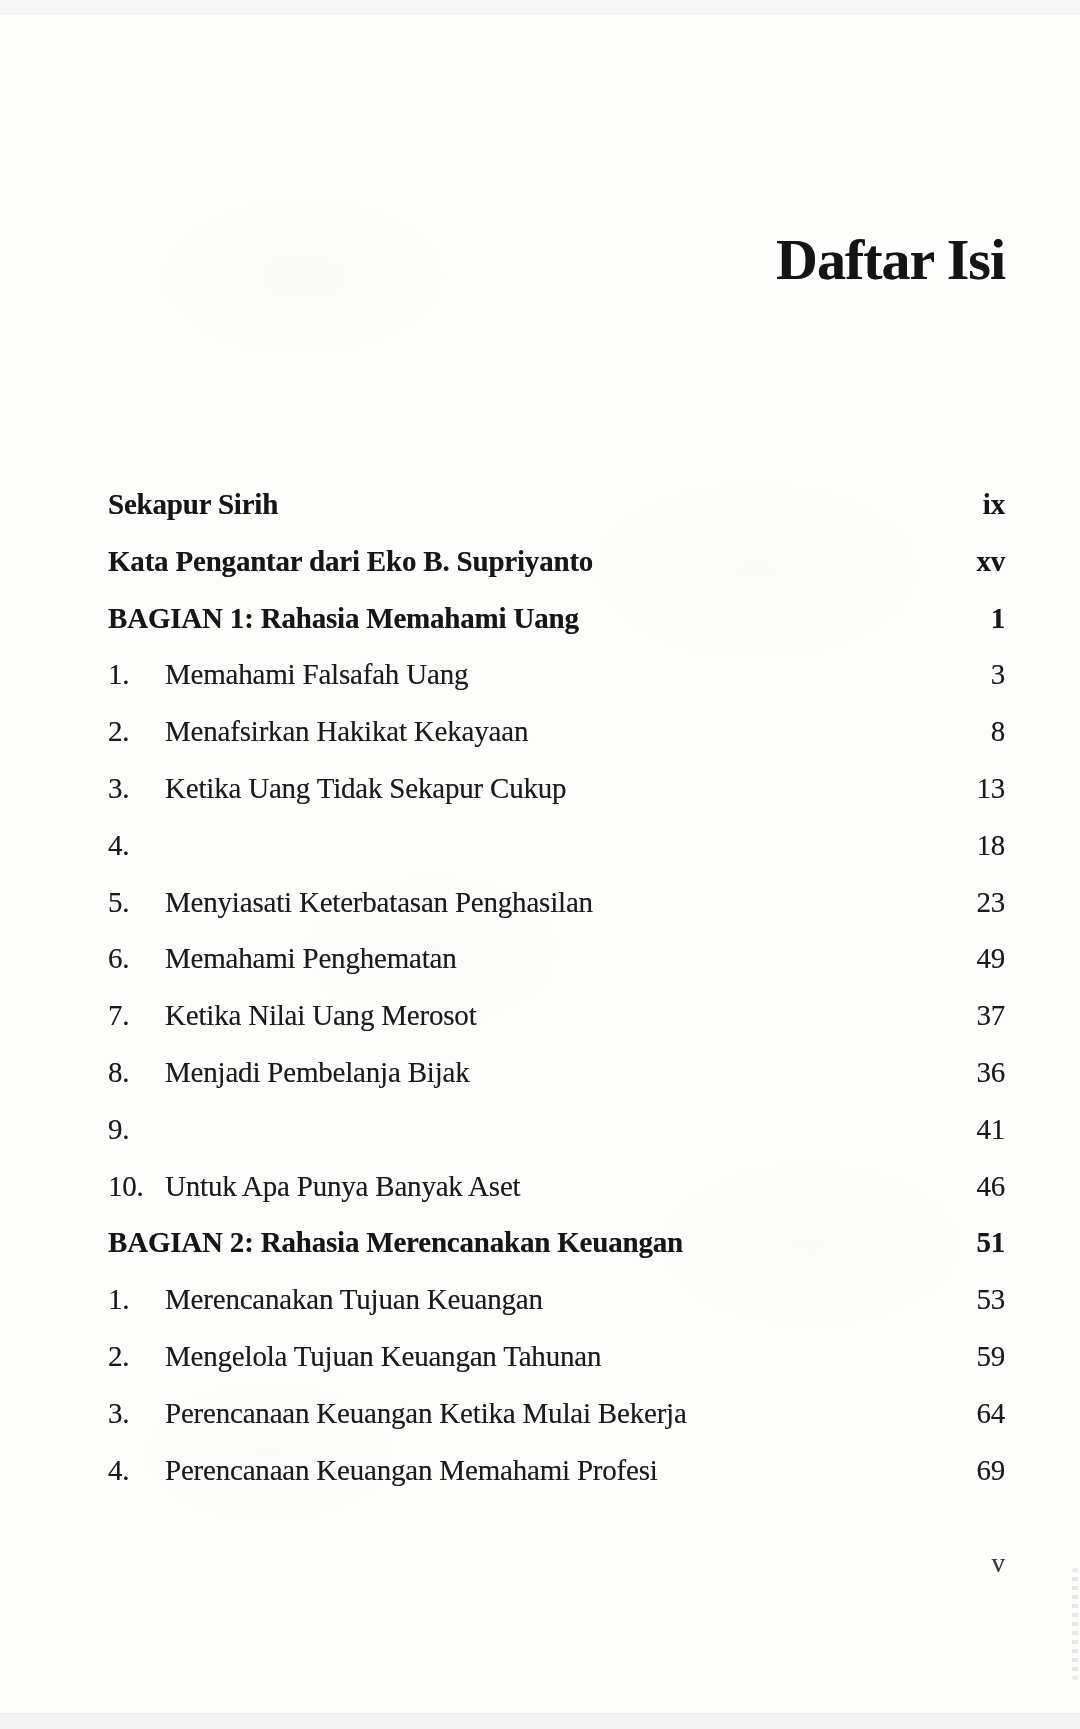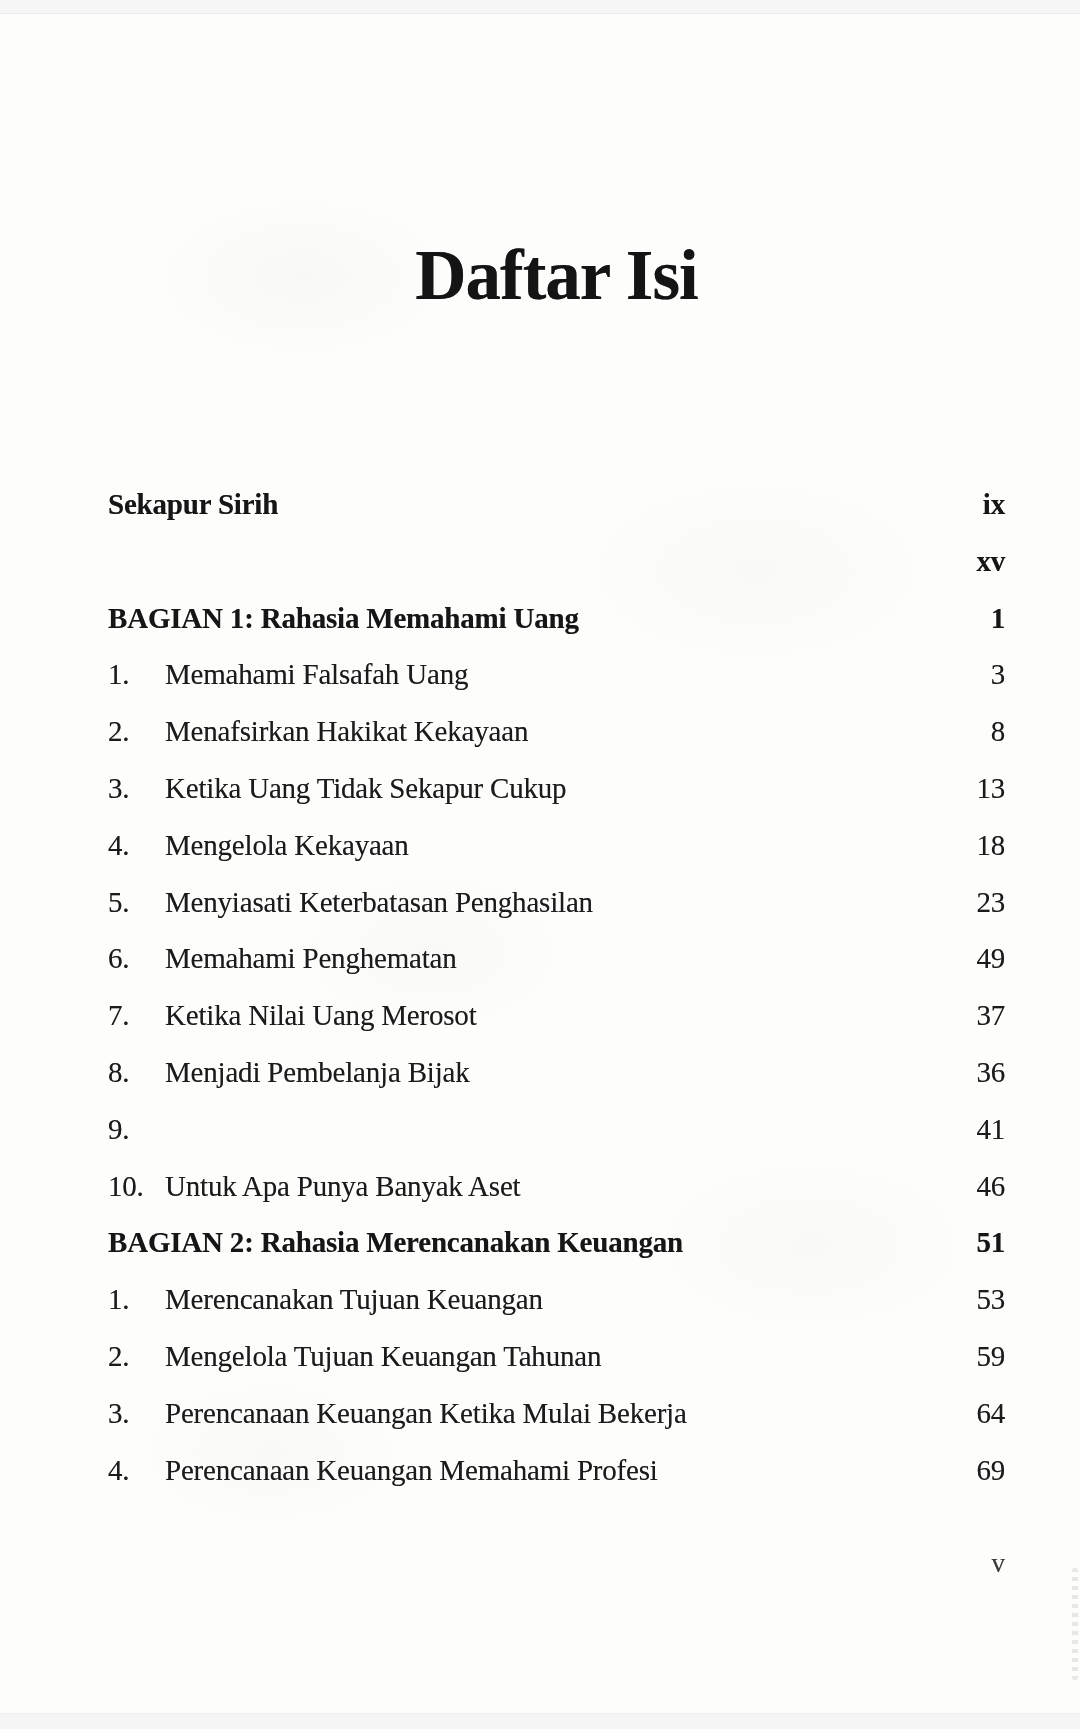--- a/index.html
+++ b/index.html
@@ -39,22 +39,22 @@
     bottom: 0; left: 0; right: 0;
     height: 15px;
     background: #f5f5f5;
     border-top: 1px solid #eeeeee;
   }
   .doc-title {
     position: absolute;
     left: 108px;
     width: 897px;
     top: 192px;
-    text-align: center;
-    font-size: 71px;
+    text-align: right;
+    font-size: 58px;
     line-height: 1;
     font-weight: bold;
     letter-spacing: -1px;
     color: #141414;
     text-shadow: 0 0 0.6px rgba(20,20,20,0.55);
   }
   .toc {
     position: absolute;
     left: 108px;
     top: 476px;
@@ -114,20 +114,21 @@
 
 <h1 class="doc-title">Daftar Isi</h1>
 
 <div class="toc" id="toc-list">
     <div class="toc-row bold">
       <span class="toc-label">Sekapur Sirih</span>
       <span class="toc-spacer"></span>
       <span class="toc-page">ix</span>
     </div>
     <div class="toc-row bold">
+      <span class="toc-label">Kata Pengantar dari Eko B. Supriyanto</span>
       <span class="toc-spacer"></span>
       <span class="toc-page">xv</span>
     </div>
     <div class="toc-row bold">
       <span class="toc-label">BAGIAN 1: Rahasia Memahami Uang</span>
       <span class="toc-spacer"></span>
       <span class="toc-page">1</span>
     </div>
     <div class="toc-row">
       <span class="toc-num">1.</span>
@@ -142,21 +143,20 @@
       <span class="toc-page">8</span>
     </div>
     <div class="toc-row">
       <span class="toc-num">3.</span>
       <span class="toc-label">Ketika Uang Tidak Sekapur Cukup</span>
       <span class="toc-spacer"></span>
       <span class="toc-page">13</span>
     </div>
     <div class="toc-row">
       <span class="toc-num">4.</span>
-      <span class="toc-label">Mengelola Kekayaan</span>
       <span class="toc-spacer"></span>
       <span class="toc-page">18</span>
     </div>
     <div class="toc-row">
       <span class="toc-num">5.</span>
       <span class="toc-label">Menyiasati Keterbatasan Penghasilan</span>
       <span class="toc-spacer"></span>
       <span class="toc-page">23</span>
     </div>
     <div class="toc-row">

